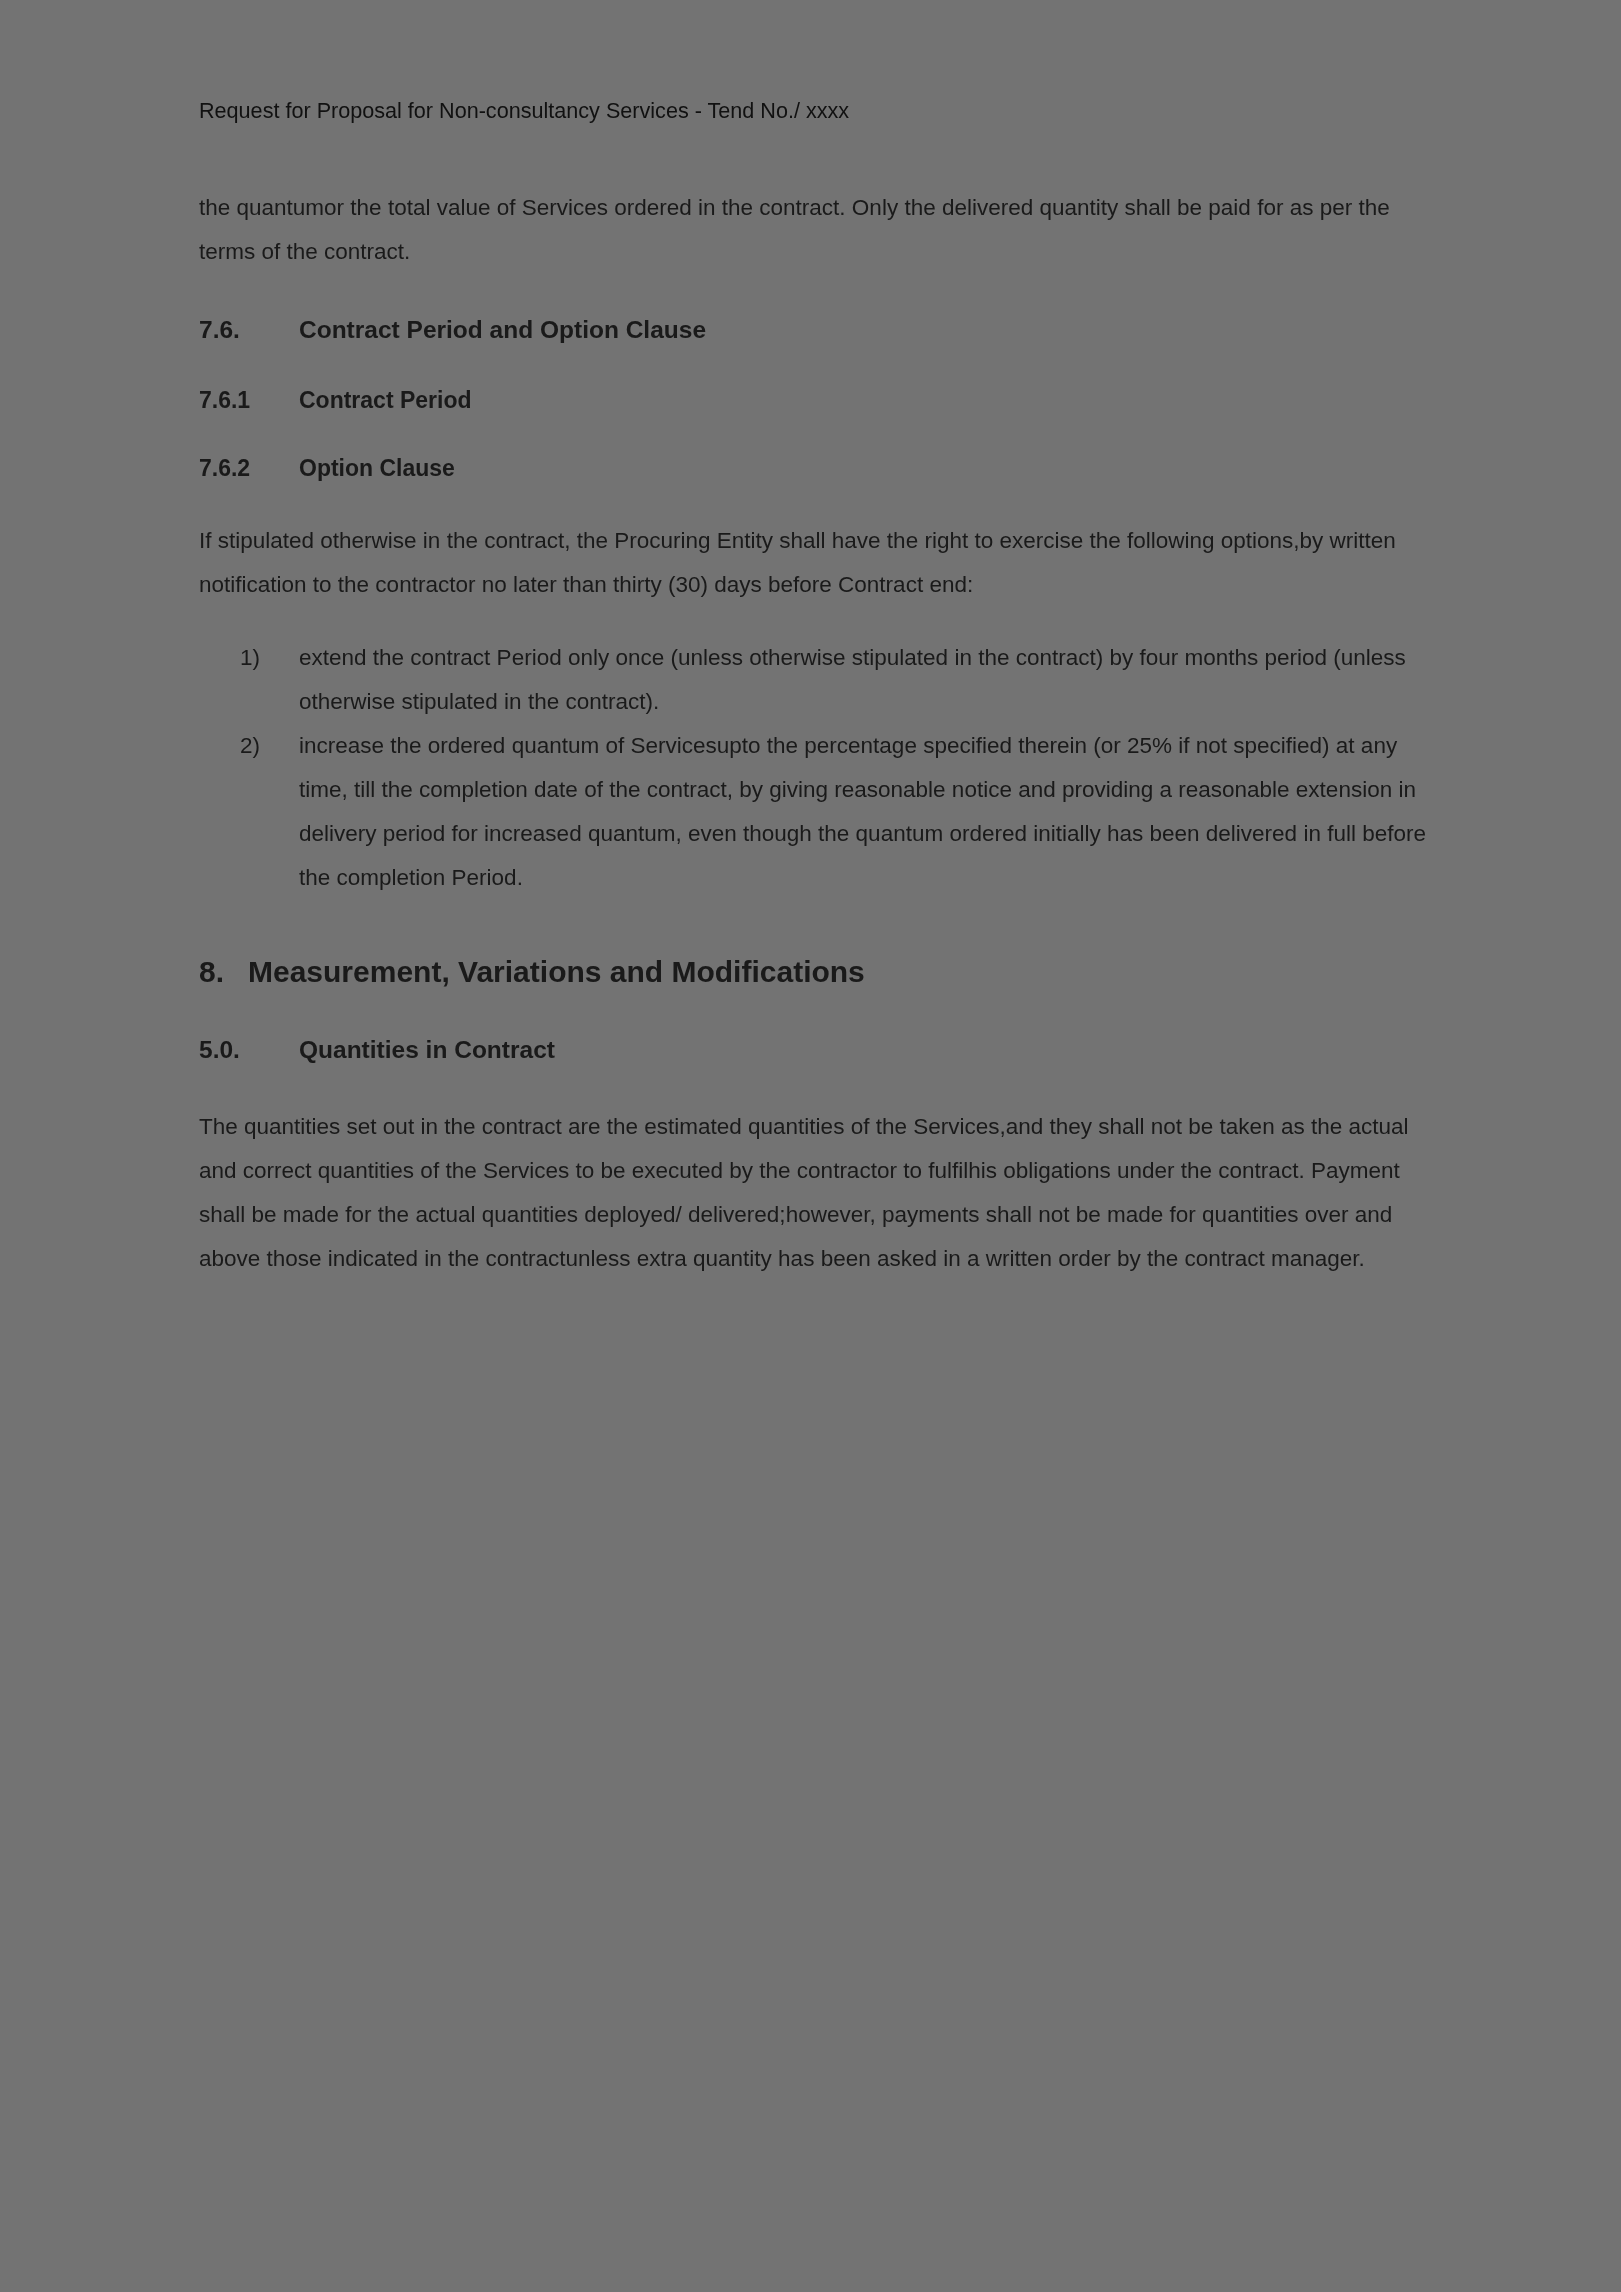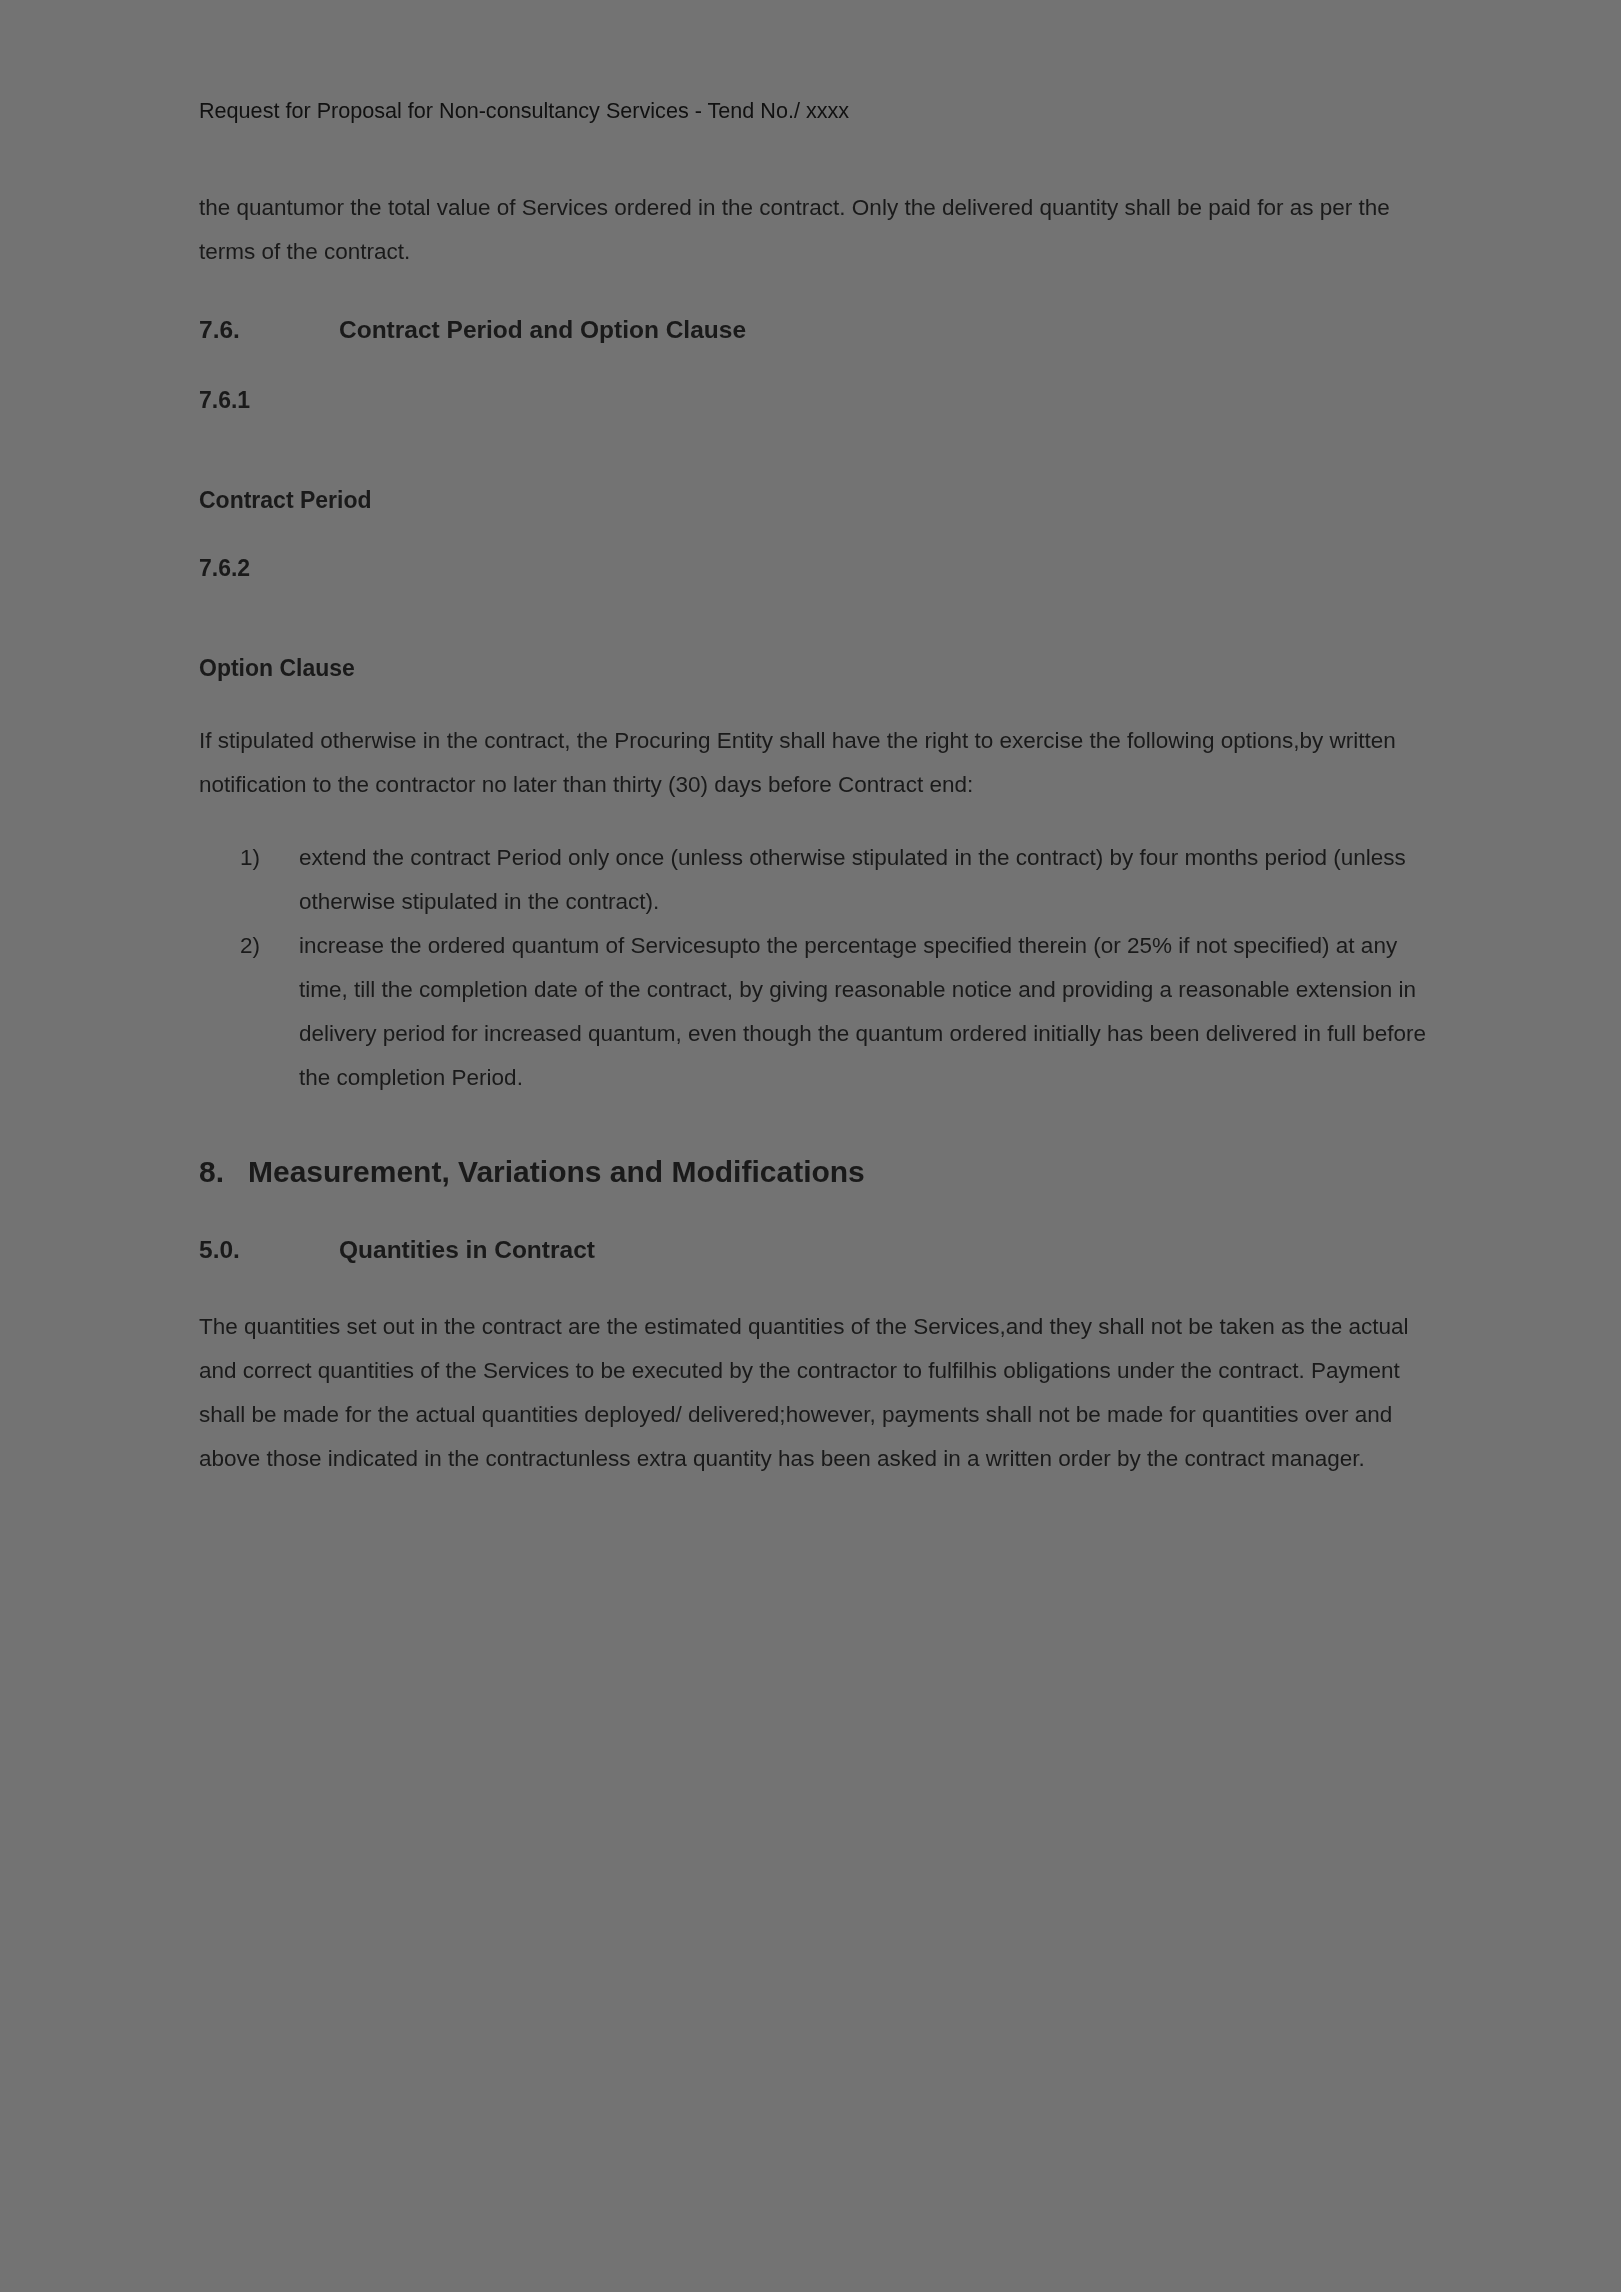--- a/index.html
+++ b/index.html
@@ -26,30 +26,28 @@
     font-size: 22.5px;
     line-height: 44px;
     margin: 0 0 29px 0;
   }
   .h-sub {            
     display: flex;
     font-size: 24.5px;
     line-height: 33px;
     font-weight: bold;
     margin: 39px 0 39px 0;
-    gap: 40px;
   }
   .h-sub .hnum { width: 100px; flex: 0 0 100px; }
   .h-sub3 {           
     display: flex;
     font-size: 23px;
     line-height: 31px;
     font-weight: bold;
     margin: 37px 0 35px 0;
-    flex-direction: column;
   }
   .h-sub3 .hnum { width: 100px; flex: 0 0 100px; }
   .h-main {           
     display: flex;
     font-size: 30px;
     line-height: 41px;
     font-weight: bold;
     margin: 51px 0 41px 0;
   }
   .h-main .hnum { width: 49px; flex: 0 0 49px; }

